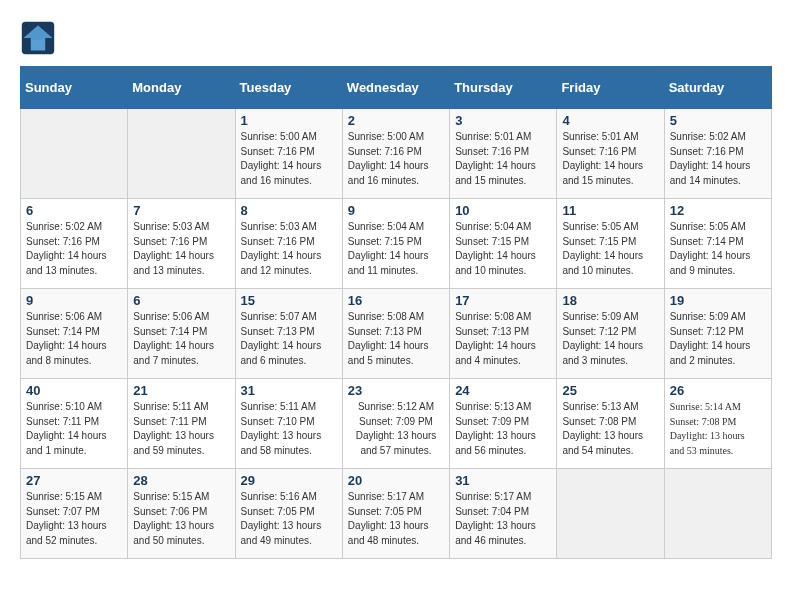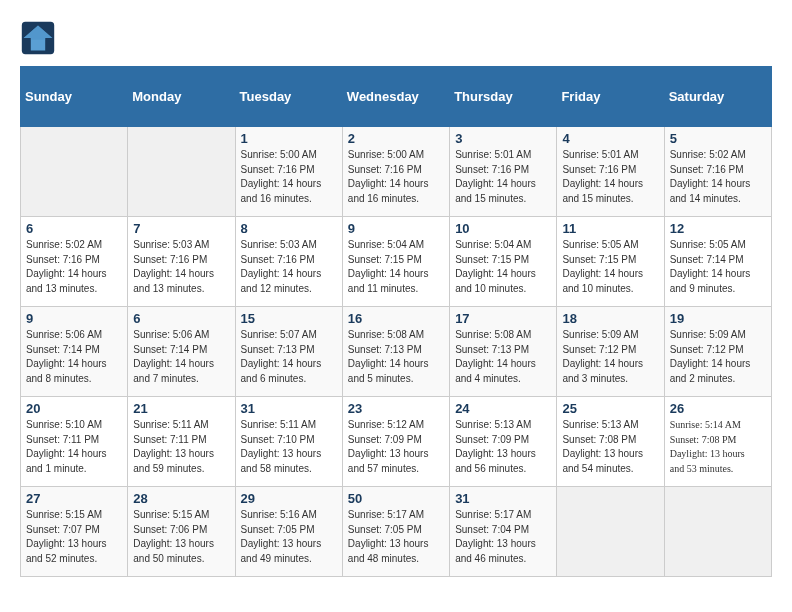--- a/index.html
+++ b/index.html
@@ -47,21 +47,21 @@
     table {
       width: 100%;
       border-collapse: collapse;
       table-layout: fixed;
     }
     thead tr th {
       background-color: #2e6da4;
       color: #fff;
       font-size: 13px;
       font-weight: bold;
-      padding: 22px 4px;
+      padding: 13px 4px;
       text-align: left;
       border: 1px solid #2e6da4;
     }
     tbody tr td {
       border: 1px solid #ccc;
       vertical-align: top;
       padding: 4px 5px;
       font-size: 11px;
       color: #333;
       height: 90px;
@@ -258,21 +258,21 @@
         <td>
           <span class="day-number">19</span>
           <div class="day-info" style="white-space: pre-line;">Sunrise: 5:09 AM
 Sunset: 7:12 PM
 Daylight: 14 hours
 and 2 minutes.</div>
         </td>
       </tr>
       <tr>
         <td>
-          <span class="day-number">20</span>
+          <span class="day-number">40</span>
           <div class="day-info" style="white-space: pre-line;">Sunrise: 5:10 AM
 Sunset: 7:11 PM
 Daylight: 14 hours
 and 1 minute.</div>
         </td>
         <td>
           <span class="day-number">21</span>
           <div class="day-info" style="white-space: pre-line;">Sunrise: 5:11 AM
 Sunset: 7:11 PM
 Daylight: 13 hours
@@ -280,21 +280,21 @@
         </td>
         <td>
           <span class="day-number">31</span>
           <div class="day-info" style="white-space: pre-line;">Sunrise: 5:11 AM
 Sunset: 7:10 PM
 Daylight: 13 hours
 and 58 minutes.</div>
         </td>
         <td>
           <span class="day-number">23</span>
-          <div class="day-info" style="white-space: pre-line;">Sunrise: 5:12 AM
+          <div class="day-info" style="white-space: pre-line; text-align: center;">Sunrise: 5:12 AM
 Sunset: 7:09 PM
 Daylight: 13 hours
 and 57 minutes.</div>
         </td>
         <td>
           <span class="day-number">24</span>
           <div class="day-info" style="white-space: pre-line;">Sunrise: 5:13 AM
 Sunset: 7:09 PM
 Daylight: 13 hours
 and 56 minutes.</div>
@@ -330,21 +330,21 @@
 and 50 minutes.</div>
         </td>
         <td>
           <span class="day-number">29</span>
           <div class="day-info" style="white-space: pre-line;">Sunrise: 5:16 AM
 Sunset: 7:05 PM
 Daylight: 13 hours
 and 49 minutes.</div>
         </td>
         <td>
-          <span class="day-number">50</span>
+          <span class="day-number">20</span>
           <div class="day-info" style="white-space: pre-line;">Sunrise: 5:17 AM
 Sunset: 7:05 PM
 Daylight: 13 hours
 and 48 minutes.</div>
         </td>
         <td>
           <span class="day-number">31</span>
           <div class="day-info" style="white-space: pre-line;">Sunrise: 5:17 AM
 Sunset: 7:04 PM
 Daylight: 13 hours

